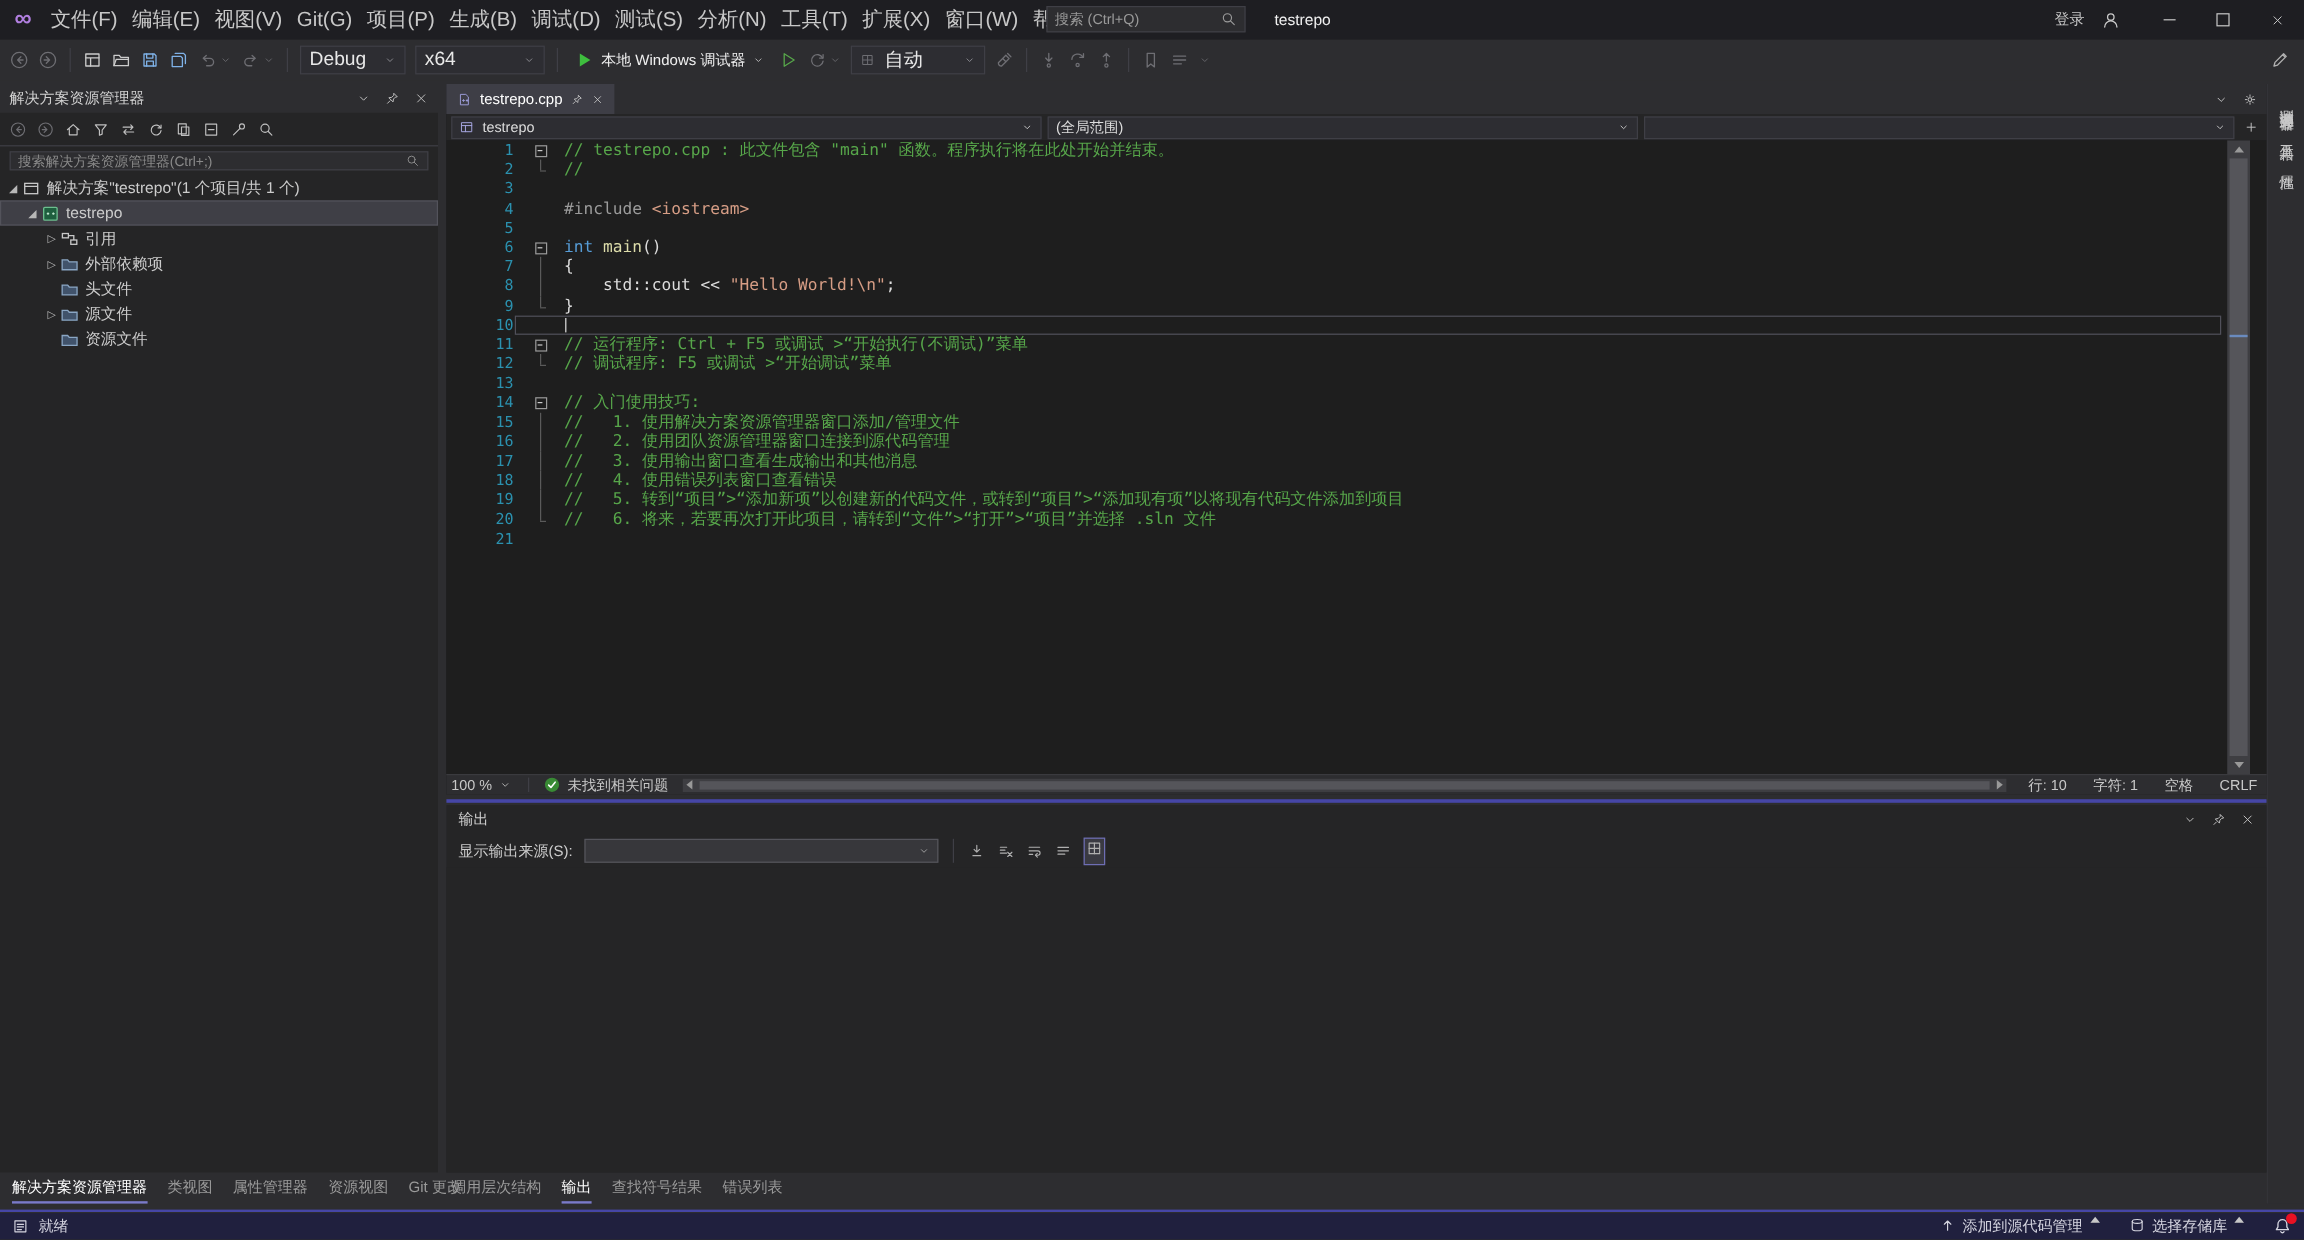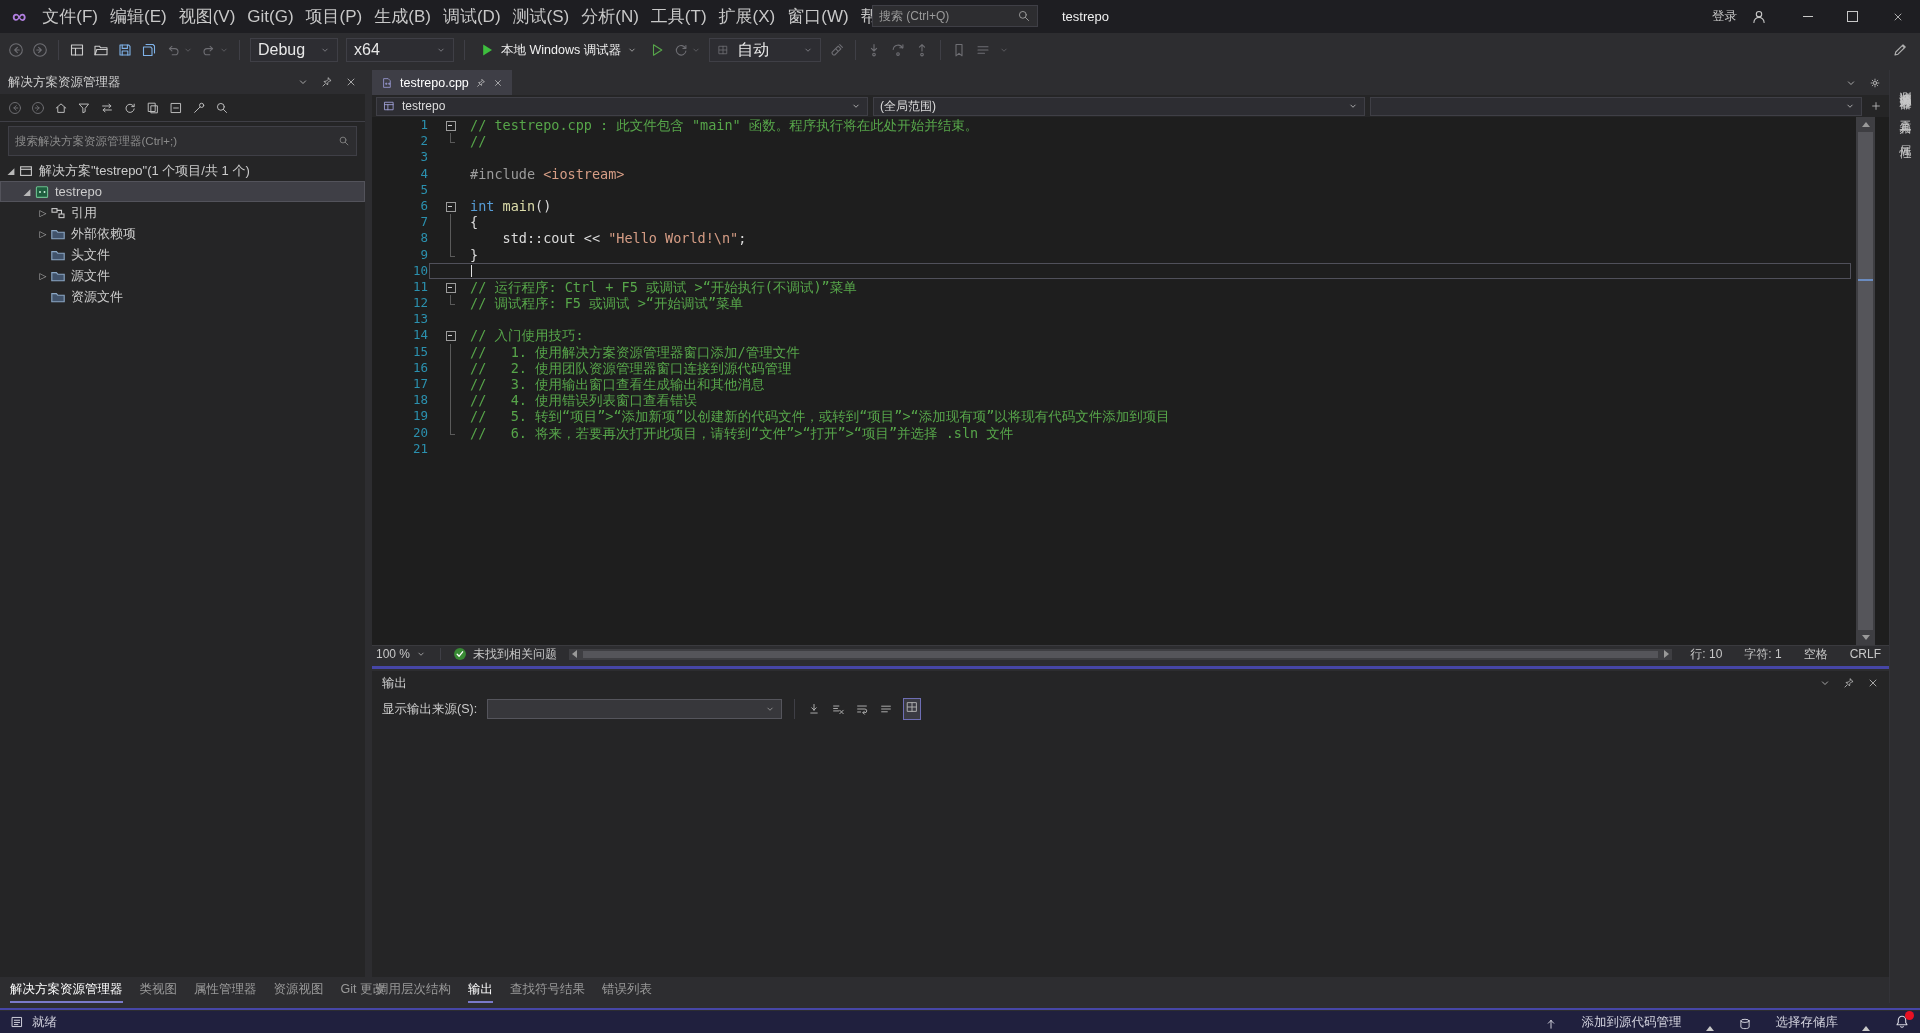--- a/index.html
+++ b/index.html
@@ -41,21 +41,21 @@
   .run-group{display:inline-flex;align-items:center;gap:6px;margin:16px 4px;}
   .run-label{font-size:12.5px;color:#f0f0f0;}
   .tb-end{margin-left:auto;margin-right:12px;color:#b0b0b0;}
 
   
   #solution-explorer{position:absolute;left:0;top:70px;width:365px;height:907px;background:#252526;box-sizing:border-box;}
   .panel-title{height:24px;display:flex;align-items:center;padding:0 8px;font-size:12.5px;color:#d0d0d0;background:#2d2d30;}
   .panel-title .sp{flex:1;}
   .pt-icons{display:flex;align-items:center;gap:12px;color:#c0c0c0;}
   .se-toolbar{height:27px;display:flex;align-items:center;gap:9px;padding:0 8px;border-bottom:1px solid #3f3f46;color:#c0c0c0;}
-  .se-search{margin:4px 8px;height:30px;background:#2d2d30;border:1px solid #3f3f46;display:flex;align-items:center;
+  .se-search{margin:4px 8px;height:16px;background:#2d2d30;border:1px solid #3f3f46;display:flex;align-items:center;
              padding:0 6px;box-sizing:border-box;color:#8a8a8a;}
   .se-search .ph{font-size:11.5px;flex:1;white-space:nowrap;overflow:hidden;}
   #tree{margin-top:2px;}
   .tree-row{height:21px;display:flex;align-items:center;font-size:13px;color:#cccccc;white-space:nowrap;}
   .tree-row.selected{background:#3f3f46;outline:1px solid #53535b;outline-offset:-1px;}
   .tarrow{width:14px;font-size:9px;color:#b8b8b8;text-align:center;flex:0 0 14px;}
   .ticon{width:16px;height:16px;margin-right:5px;flex:0 0 16px;color:#c8c8c8;}
   .ticon svg{width:16px;height:16px;fill:none;stroke:currentColor;stroke-width:1.1;}
 
   
@@ -129,21 +129,21 @@
   #right-strip{position:absolute;left:1889px;top:70px;width:31px;height:933px;background:#2d2d30;border-left:1px solid #333338;
                display:flex;flex-direction:column;align-items:center;padding-top:12px;box-sizing:border-box;gap:22px;}
   .vtab{writing-mode:vertical-rl;text-orientation:upright;font-size:12px;color:#c8c8c8;letter-spacing:1px;white-space:nowrap;}
 
   
   #accent-line{position:absolute;left:0;top:1008px;width:1920px;height:2px;background:#4646a6;}
   #statusbar{position:absolute;left:0;top:1011px;width:1920px;height:22px;background:#20203e;display:flex;align-items:center;
              padding:0 10px;box-sizing:border-box;font-size:12.5px;color:#d5d5e0;}
   .sb-left{display:flex;align-items:center;gap:8px;}
   .sb-right{margin-left:auto;display:flex;align-items:center;gap:24px;}
-  .sb-item{display:flex;align-items:flex-end;gap:24px;white-space:nowrap;}
+  .sb-item{display:flex;align-items:flex-start;gap:6px;white-space:nowrap;}
   .carup{width:0;height:0;border-left:4px solid transparent;border-right:4px solid transparent;border-bottom:5px solid #c8c8c8;}
   .bell-wrap{position:relative;width:16px;height:16px;color:#d5d5e0;}
   .badge{position:absolute;right:-4px;top:-3px;width:9px;height:9px;border-radius:50%;background:#e81123;}
 </style>
 </head>
 <body>
 
 <div id="menubar">
   <div class="logo">∞</div>
   <div id="menu-items">

